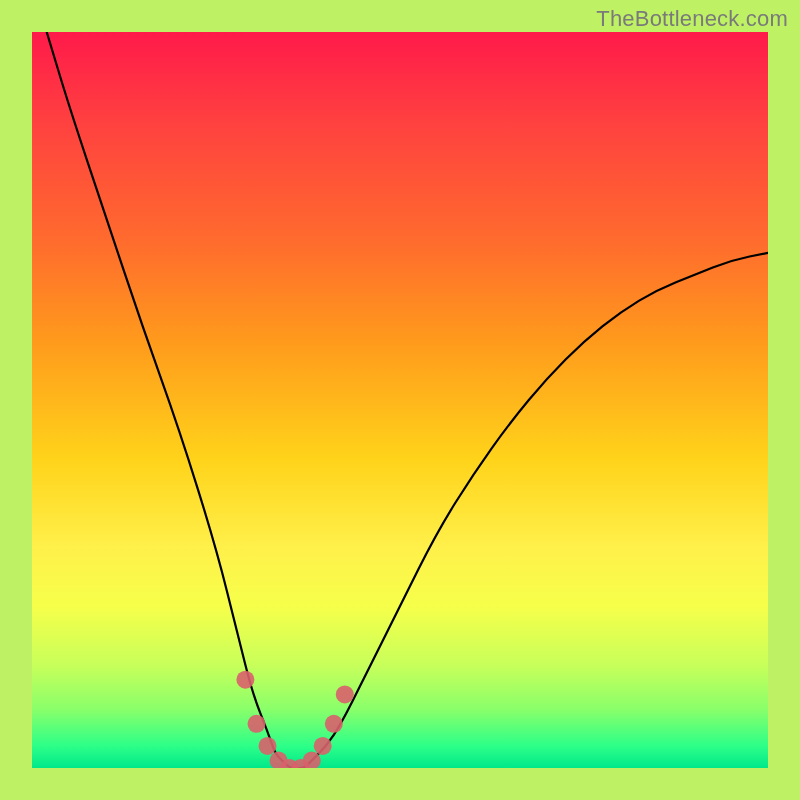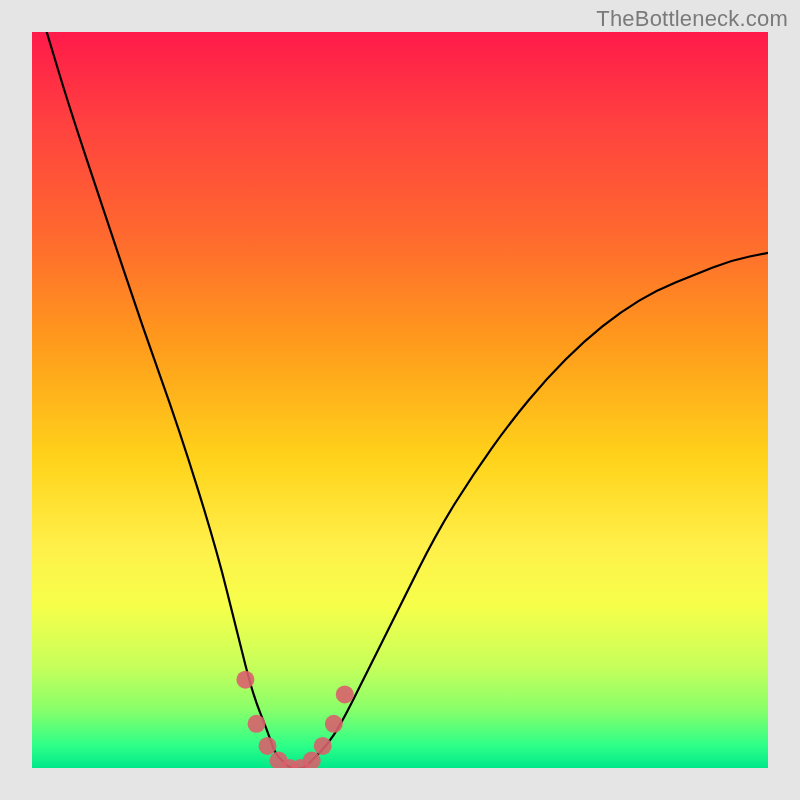--- a/index.html
+++ b/index.html
@@ -10,21 +10,21 @@
     height: 800px;
     overflow: hidden;
     font-family: Arial, Helvetica, sans-serif;
   }
   .frame {
     position: absolute;
     left: 0;
     top: 0;
     width: 800px;
     height: 800px;
-    background: #e5e5e5;
+    background: #bef264;
   }
   .plot {
     position: absolute;
     left: 32px;
     top: 32px;
     width: 736px;
     height: 736px;
     background: linear-gradient(to bottom,
       #ff1a4a 0%,
       #ff4040 12%,

